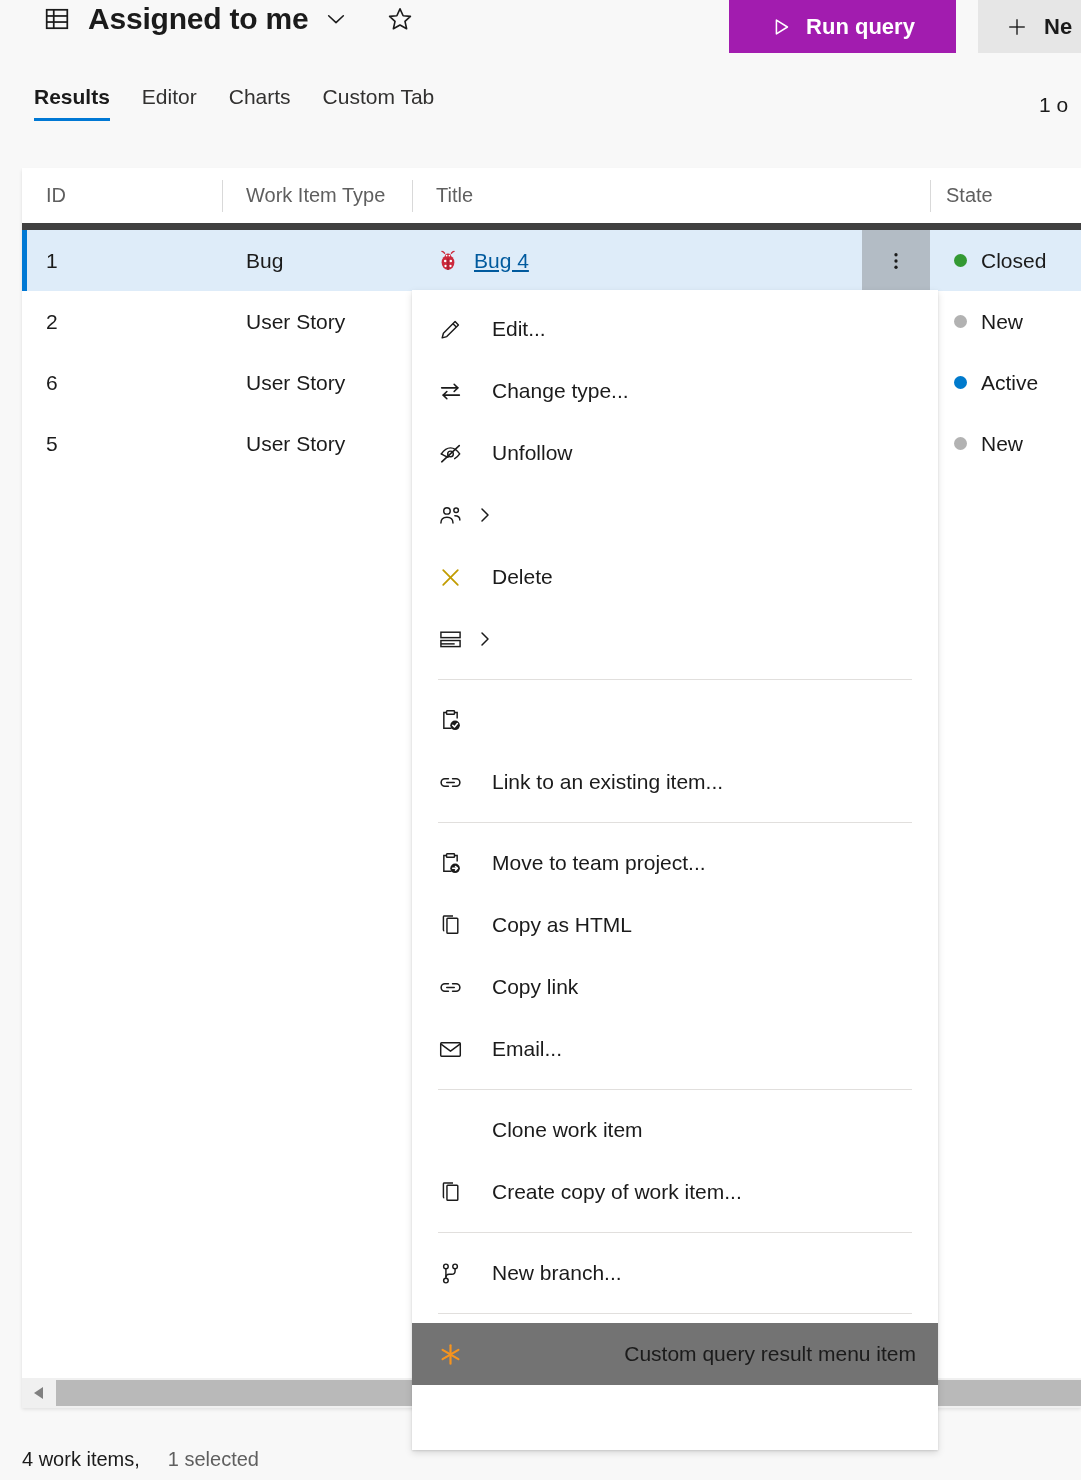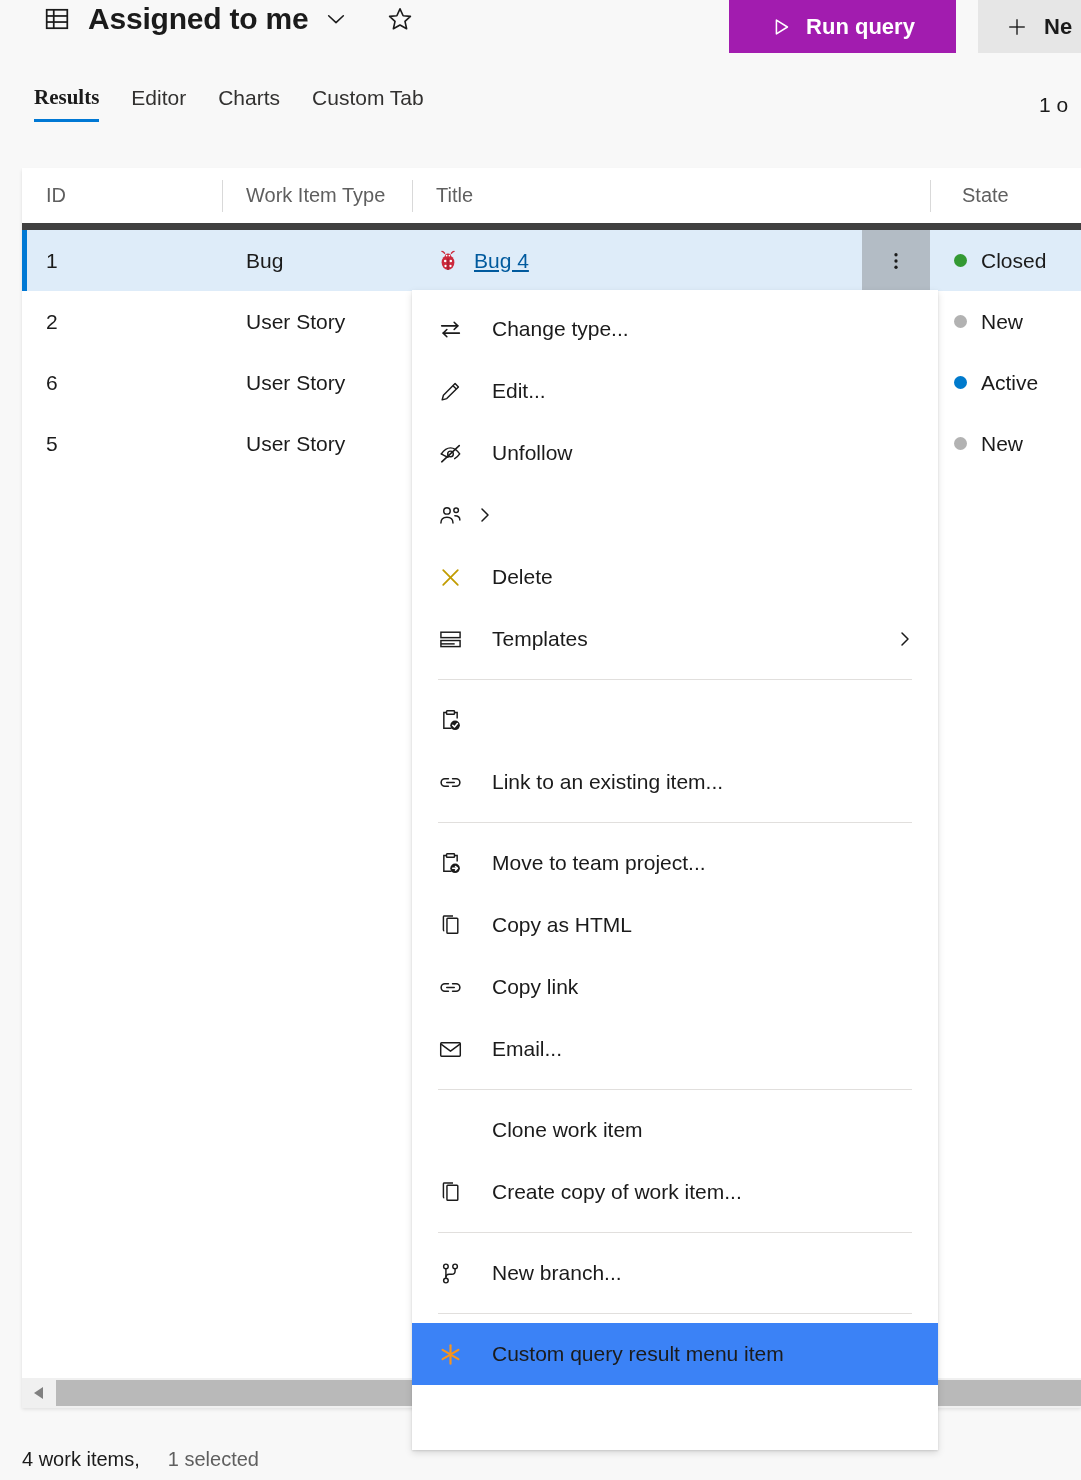--- a/index.html
+++ b/index.html
@@ -38,21 +38,21 @@
   }
   .new-btn svg { width: 22px; height: 22px; flex: 0 0 auto; display: block; }
   .new-btn .lbl { white-space: nowrap; }
 
   
   .tabs { position: absolute; left: 34px; top: 85px; display: flex; align-items: flex-end; gap: 0; }
   .tab {
     font-size: 21px; color: #323130; padding: 0 16px 12px 16px;
     cursor: pointer; position: relative; white-space: nowrap;
   }
-  .tab:first-child { padding-left: 0; font-family: Liberation Serif, serif; }
+  .tab:first-child { padding-left: 0; }
   .tab.active { font-weight: 700; color: #1b1b1b; }
   .tab.active::after {
     content: ""; position: absolute; left: 0; right: 16px; bottom: 0;
     height: 3px; background: #0078d4;
   }
   .tab-right-note {
     position: absolute; right: 0px; top: 93px; font-size: 21px; color: #1b1b1b;
     white-space: nowrap; overflow: hidden; width: 42px;
   }
 
@@ -70,21 +70,21 @@
     font-size: 20px; color: #5f5f5f; display: flex; align-items: center; height: 36px;
     padding-left: 24px; position: relative; white-space: nowrap;
   }
   .gh-cell.sep::before {
     content: ""; position: absolute; left: 0; top: 2px; bottom: 2px; width: 1px; background: #d9d9d9;
   }
   .c-id    { width: 200px; }
   .c-type  { width: 190px; }
   .c-title { width: 450px; }
   .c-kebab { width: 68px; padding-left: 0; }
-  .c-state { width: 150px; padding-left: 32px; }
+  .c-state { width: 150px; padding-left: 16px; }
 
   .grid-row {
     position: relative; height: 61px; display: flex; align-items: center;
     font-size: 21px; color: #1b1b1b;
   }
   .grid-row.selected { background: #deecf9; }
   .grid-row.selected::before {
     content: ""; position: absolute; left: 0; top: 0; bottom: 0; width: 5px; background: #0078d4;
   }
   .gr-cell { display: flex; align-items: center; padding-left: 24px; height: 100%; white-space: nowrap; }
@@ -123,21 +123,21 @@
   .context-menu {
     position: absolute; left: 412px; top: 290px; width: 526px; height: 1160px;
     background: #ffffff;
     box-shadow: 0 3.2px 7.2px rgba(0,0,0,0.13), 0 0.6px 1.8px rgba(0,0,0,0.11);
     padding: 8px 0 0 0; overflow: hidden;
   }
   .cm-item {
     height: 62px; display: flex; align-items: center; cursor: pointer;
     font-size: 21px; color: #1b1b1b; padding: 0 22px 0 26px; position: relative;
   }
-  .cm-item.hovered { background: #3b82f6; }
+  .cm-item.hovered { background: #737373; text-align: right; }
   .cm-icon {
     width: 36px; flex: 0 0 auto; display: flex; align-items: center; justify-content: flex-start;
   }
   .cm-icon svg { width: 25px; height: 25px; display: block; }
   .cm-label { flex: 1 1 auto; padding-left: 18px; white-space: nowrap; }
   .cm-sub { width: 22px; flex: 0 0 auto; display: flex; align-items: center; justify-content: center; }
   .cm-sub svg { width: 18px; height: 18px; display: block; }
   .cm-divider { height: 1px; background: #e1dfdd; margin: 9px 26px; }
 </style>
 </head>
@@ -294,42 +294,42 @@
 
   <div class="status-bar">
     <span class="status-count">4 work items,</span>
     <span class="status-sel">1 selected</span>
   </div>
 
   <div class="context-menu">
 
     <div class="cm-item">
       <span class="cm-icon">
+        <svg viewBox="0 0 24 24" fill="none" stroke="#1b1b1b" stroke-width="1.4" stroke-linejoin="round">
+          <path d="M4 20 L5.2 15.6 L16.4 4.4 L19.6 7.6 L8.4 18.8 Z"></path>
+          <line x1="14.4" y1="6.4" x2="17.6" y2="9.6"></line>
+        </svg>
+      </span>
+      <span class="cm-label">Edit...</span>
+    </div>
+
+    <div class="cm-item">
+      <span class="cm-icon">
         <svg viewBox="0 0 24 24" fill="none" stroke="#1b1b1b" stroke-width="1.5" stroke-linecap="round" stroke-linejoin="round">
           <line x1="3.5" y1="8.5" x2="19" y2="8.5"></line>
           <polyline points="15.5,5 19,8.5 15.5,12"></polyline>
           <line x1="20.5" y1="15.5" x2="5" y2="15.5"></line>
           <polyline points="8.5,12 5,15.5 8.5,19"></polyline>
         </svg>
       </span>
       <span class="cm-label">Change type...</span>
     </div>
 
     <div class="cm-item">
       <span class="cm-icon">
-        <svg viewBox="0 0 24 24" fill="none" stroke="#1b1b1b" stroke-width="1.4" stroke-linejoin="round">
-          <path d="M4 20 L5.2 15.6 L16.4 4.4 L19.6 7.6 L8.4 18.8 Z"></path>
-          <line x1="14.4" y1="6.4" x2="17.6" y2="9.6"></line>
-        </svg>
-      </span>
-      <span class="cm-label">Edit...</span>
-    </div>
-
-    <div class="cm-item">
-      <span class="cm-icon">
         <svg viewBox="0 0 24 24" fill="none" stroke="#1b1b1b" stroke-width="1.4" stroke-linecap="round">
           <path d="M3.2 12.4 Q7.2 6.6 12 6.6 Q16.8 6.6 20.8 12.4 Q18.6 15.6 16 17"></path>
           <path d="M9.6 15.6 Q5.8 14.2 3.2 12.4"></path>
           <circle cx="12" cy="12.4" r="2.7"></circle>
           <line x1="3.6" y1="20" x2="20.4" y2="4.4" stroke-width="1.5"></line>
         </svg>
       </span>
       <span class="cm-label">Unfollow</span>
     </div>
 
@@ -360,21 +360,20 @@
     </div>
 
     <div class="cm-item">
       <span class="cm-icon">
         <svg viewBox="0 0 24 24" fill="none" stroke="#1b1b1b" stroke-width="1.4">
           <rect x="2.8" y="5.0" width="18.4" height="5.2"></rect>
           <rect x="2.8" y="13.0" width="18.4" height="5.8"></rect>
           <line x1="2.8" y1="16.2" x2="16" y2="16.2"></line>
         </svg>
       </span>
-      <span class="cm-label">Templates</span>
       <span class="cm-sub">
         <svg viewBox="0 0 24 24" fill="none" stroke="#1b1b1b" stroke-width="2" stroke-linecap="round" stroke-linejoin="round">
           <polyline points="8,4 16,12 8,20"></polyline>
         </svg>
       </span>
     </div>
 
     <div class="cm-divider"></div>
 
     <div class="cm-item">

